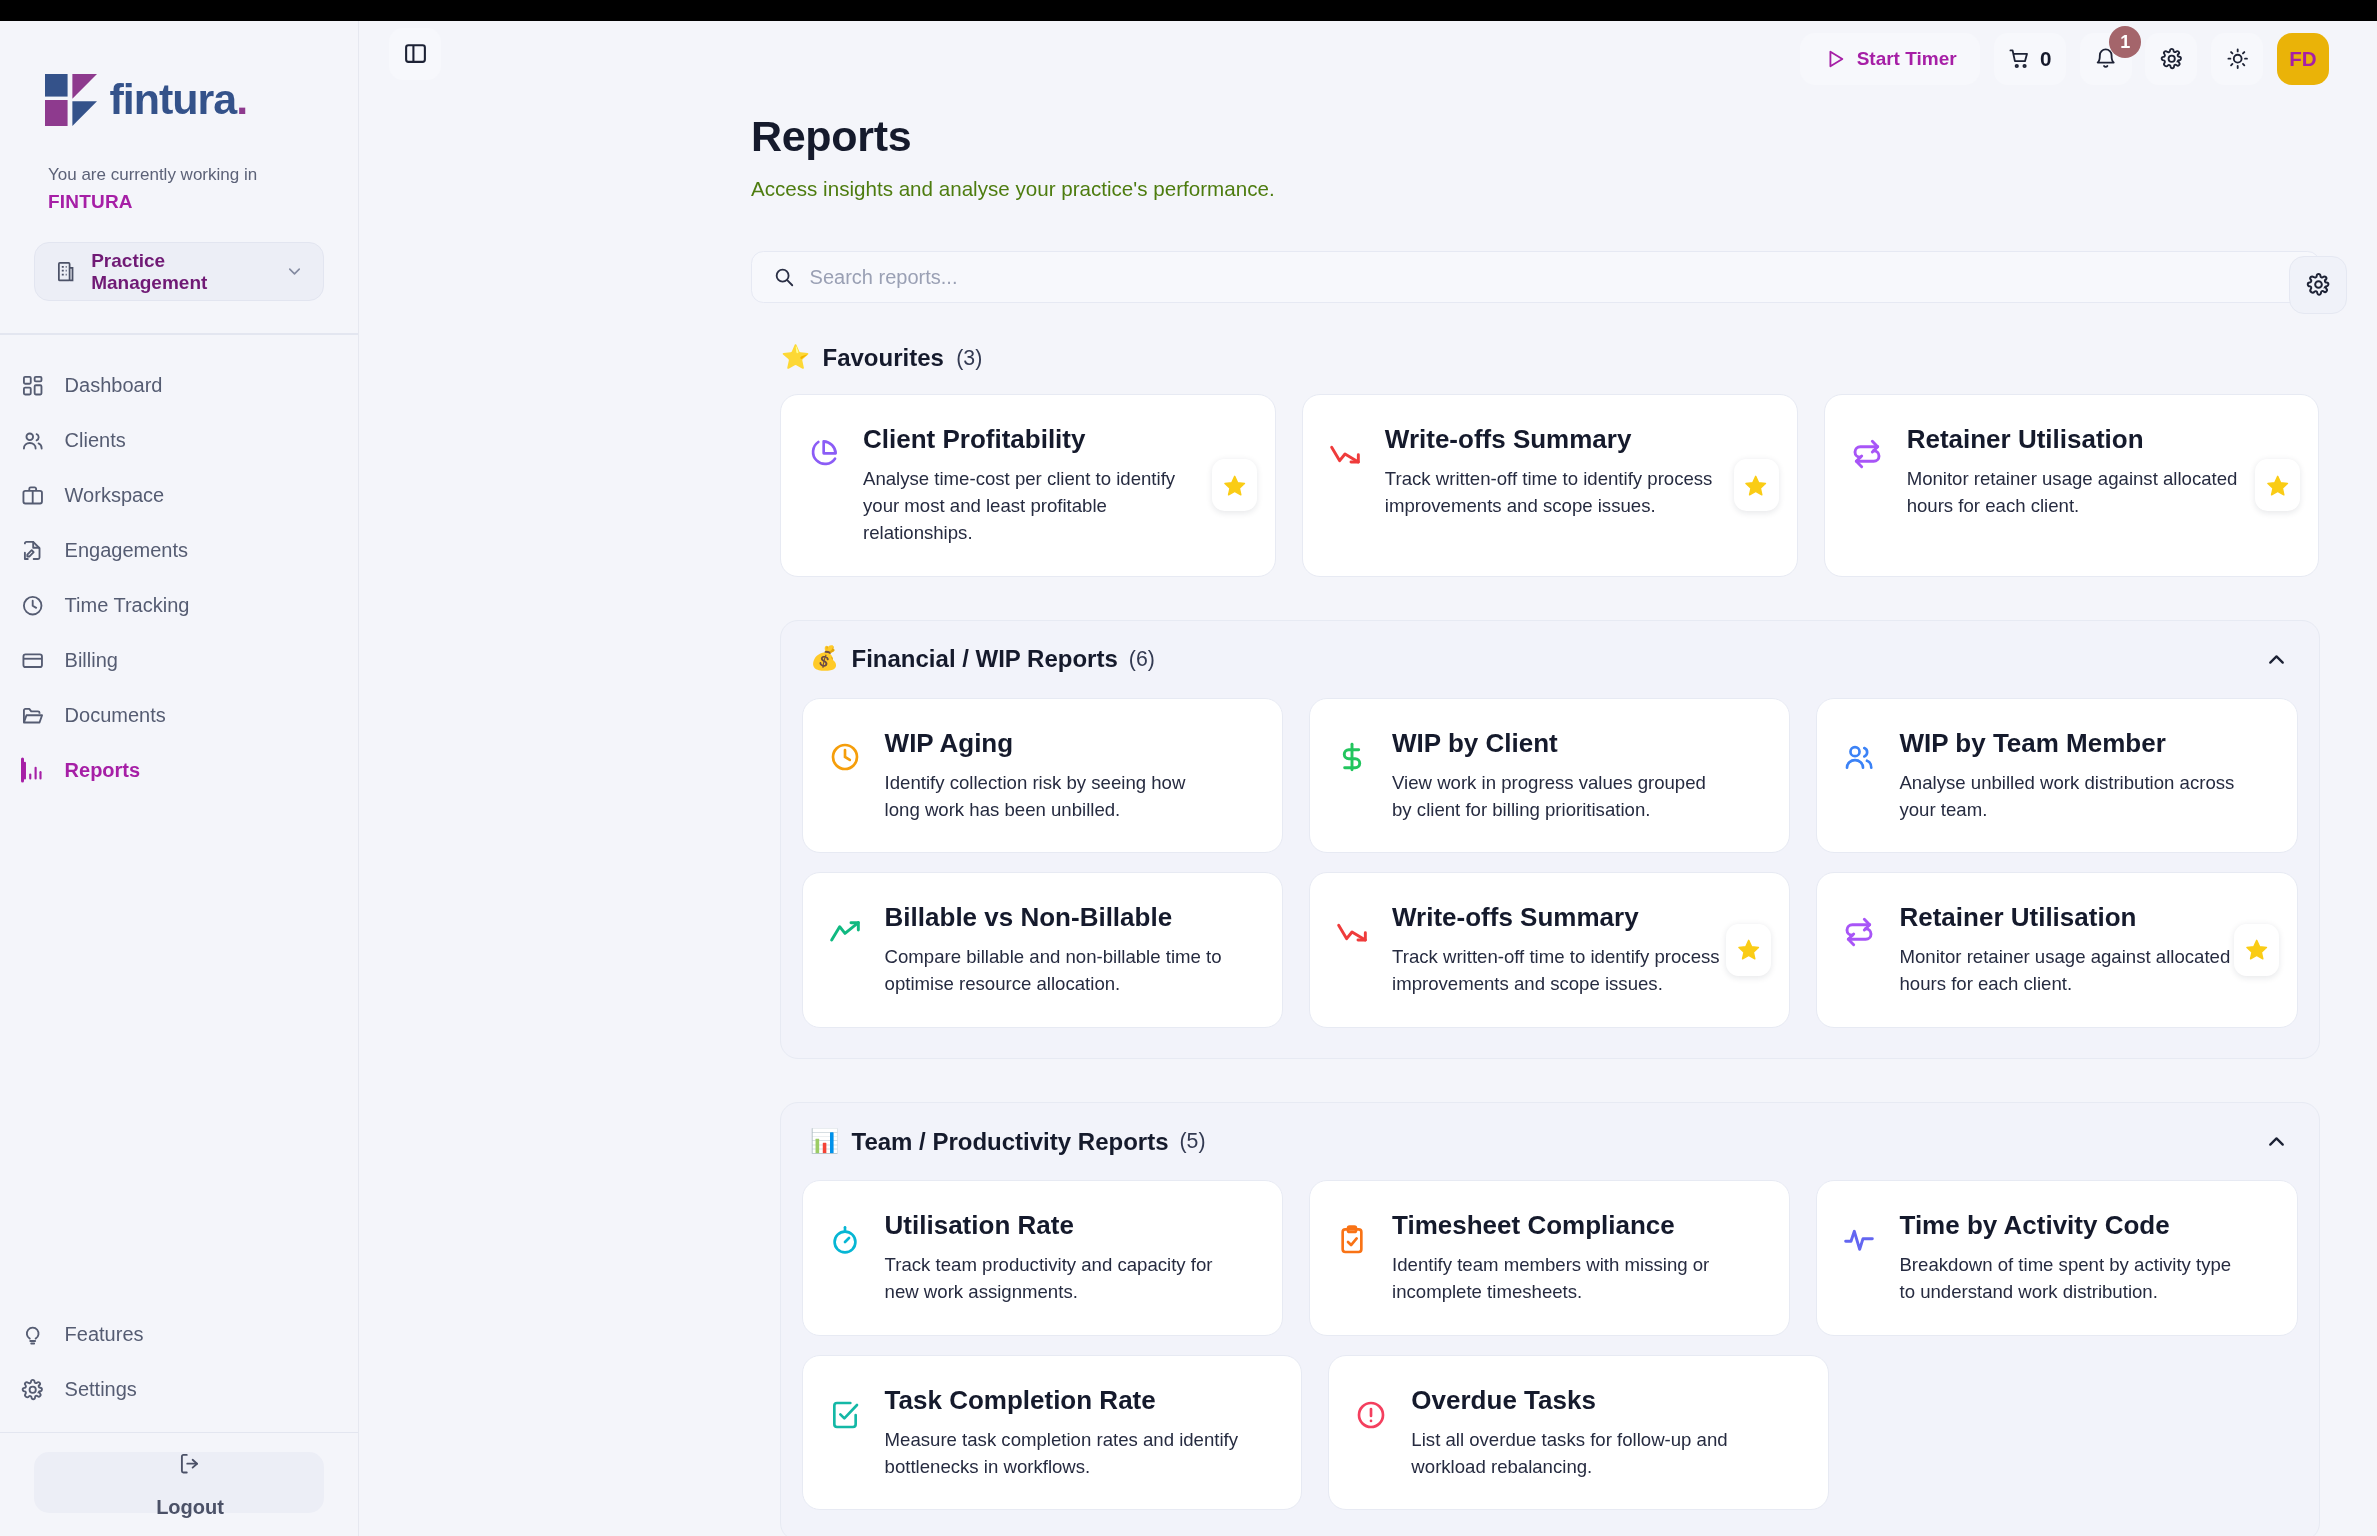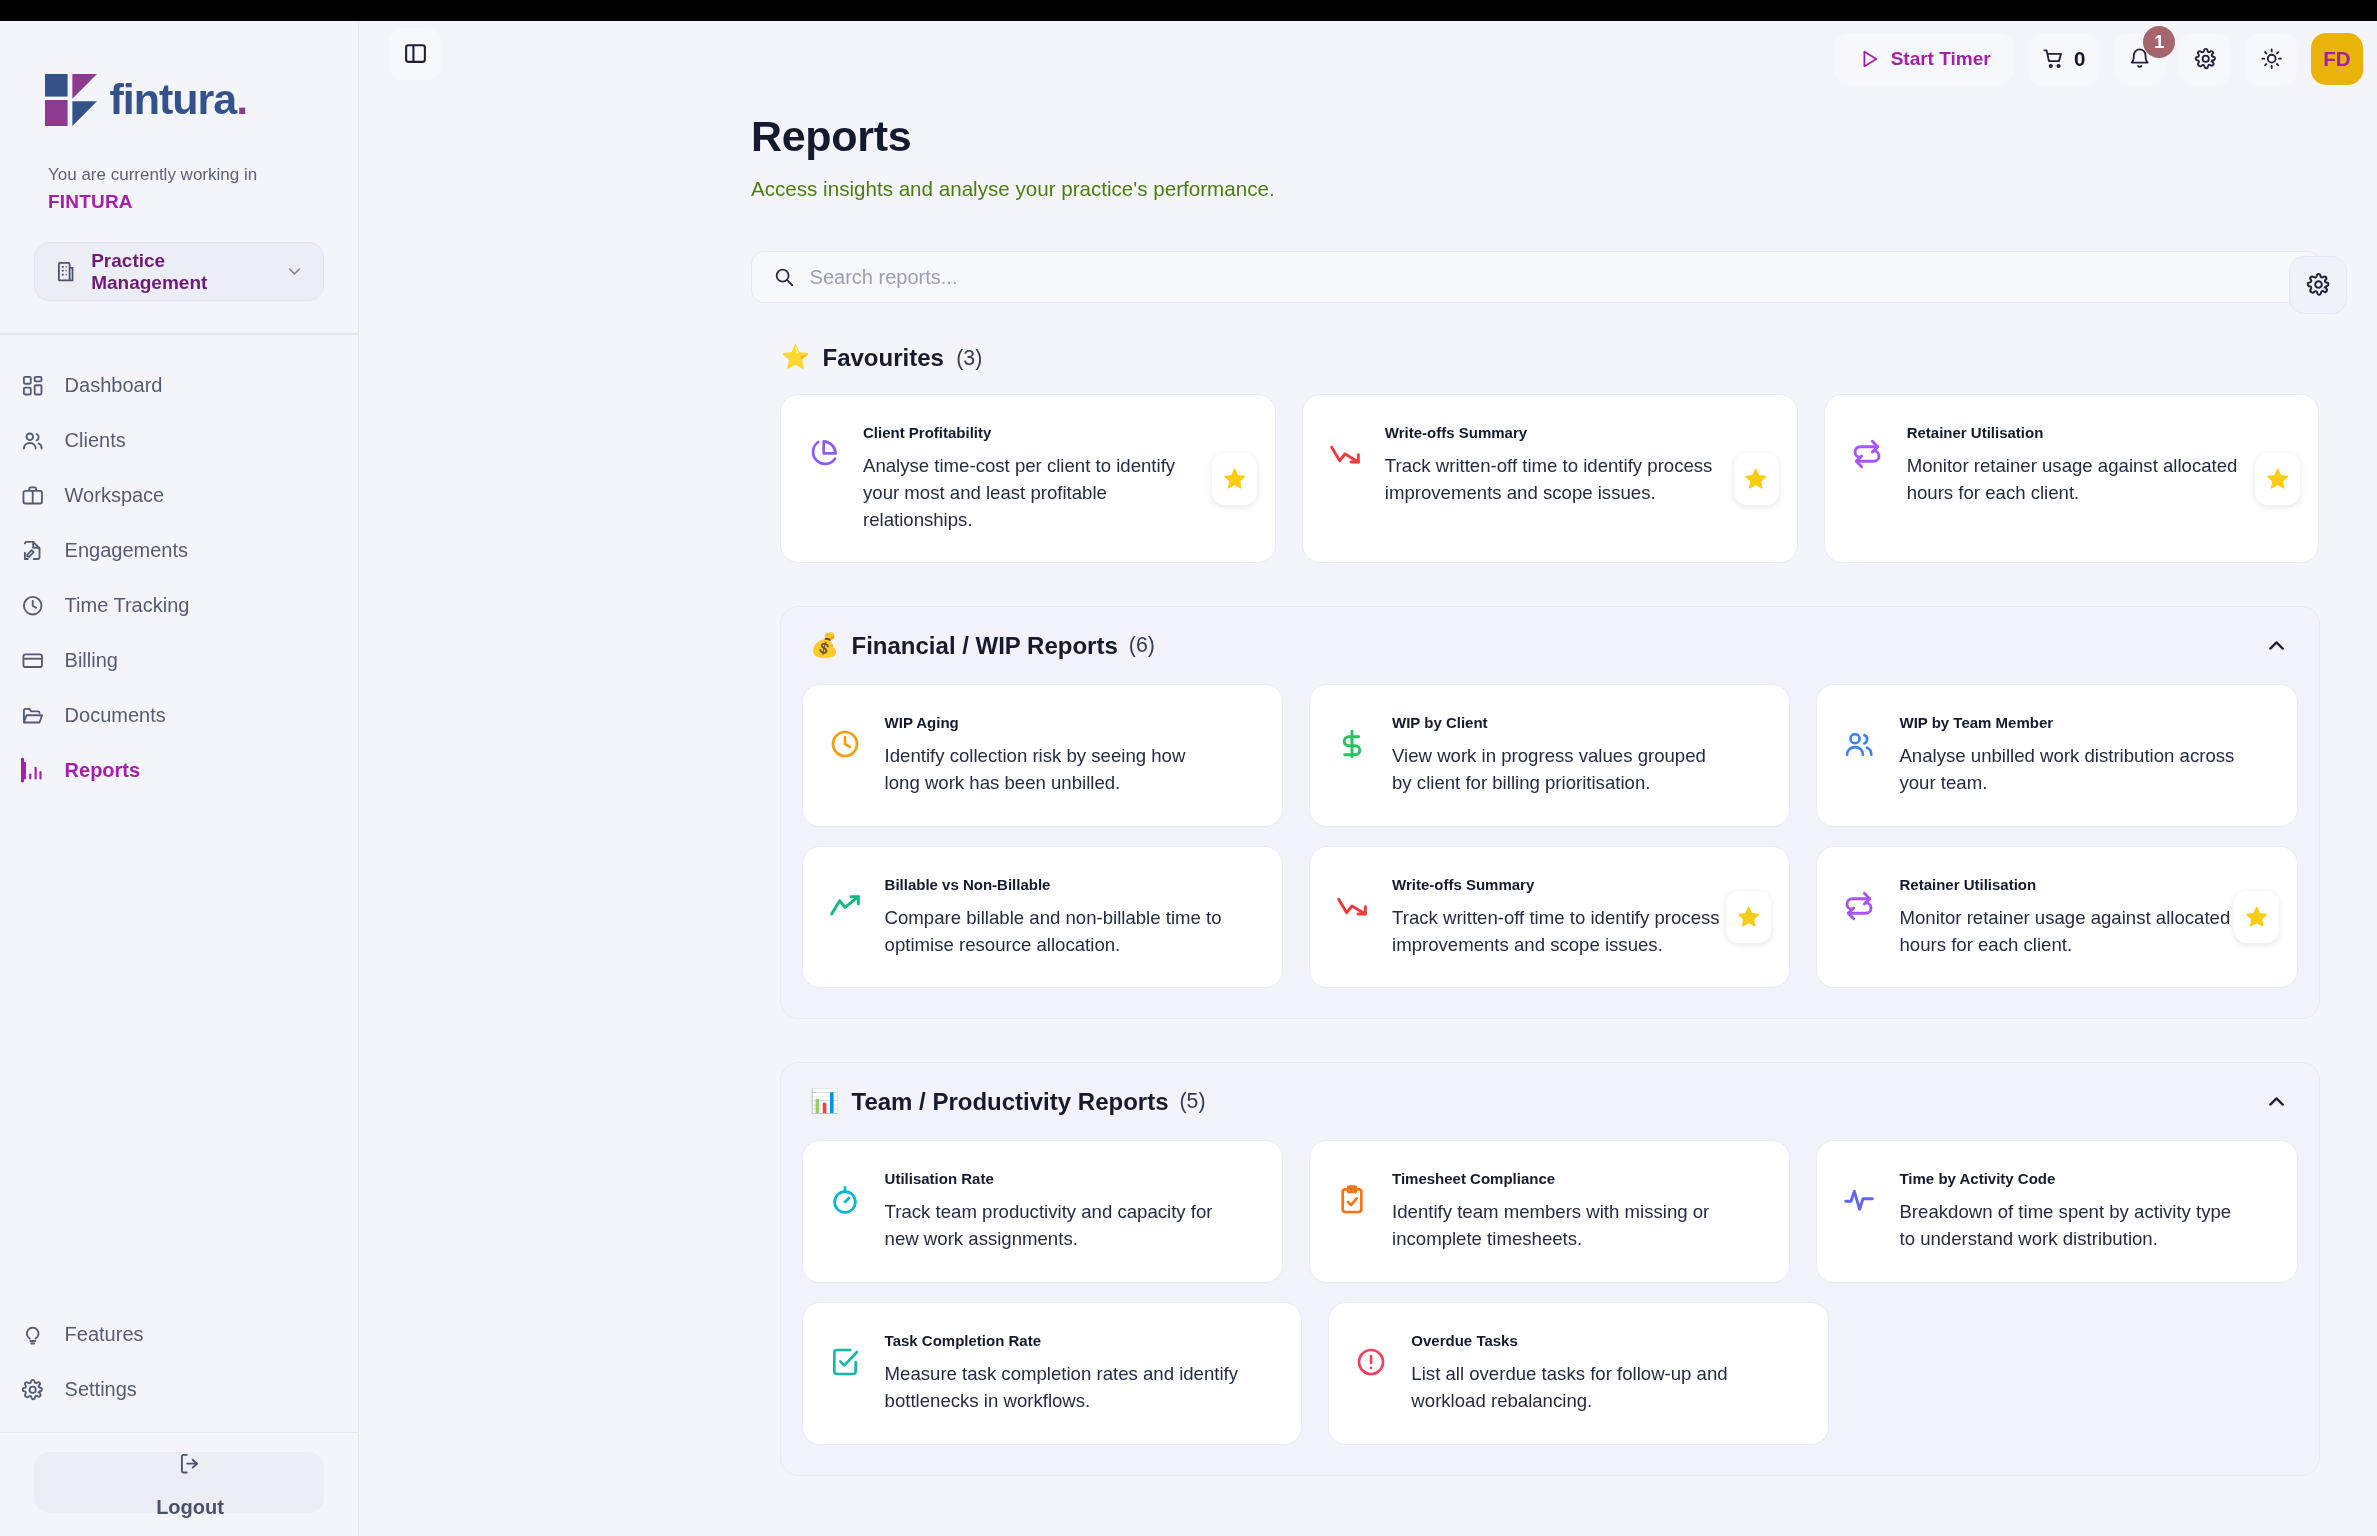--- a/index.html
+++ b/index.html
@@ -150,21 +150,21 @@
   .icon-btn {
     width: 52px; height: 52px;
     background: #f7f8fc;
     border-radius: 13.8px;
     display: flex; align-items: center; justify-content: center;
     cursor: pointer;
     position: relative;
   }
   .topbar-right {
     position: absolute;
-    right: 14px;
+    right: 48px;
     top: 12.4px;
     display: flex;
     align-items: center;
     gap: 13.8px;
   }
   .start-timer {
     height: 52px;
     background: #f7f8fc;
     border-radius: 15px;
     display: flex; align-items: center; gap: 11px;
@@ -264,21 +264,21 @@
     padding: 29px 30px 29px 26px;
     display: flex;
     gap: 19px;
     position: relative;
     min-height: 143px;
     cursor: pointer;
   }
   .card-icon { flex: 0 0 37px; padding-top: 13.8px; }
   .card-body { flex: 1; padding-right: 30px; }
   .card-title {
-    font-size: 15px;
+    font-size: 26px;
     font-weight: bold;
     color: #151a2c;
     line-height: 1.2;
   }
   .card-desc {
     font-size: 18.6px;
     color: #262b40;
     line-height: 1.44;
     margin-top: 11px;
   }

